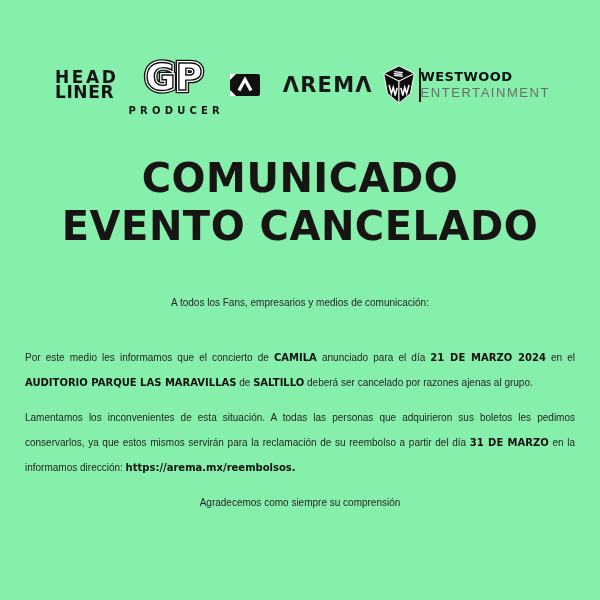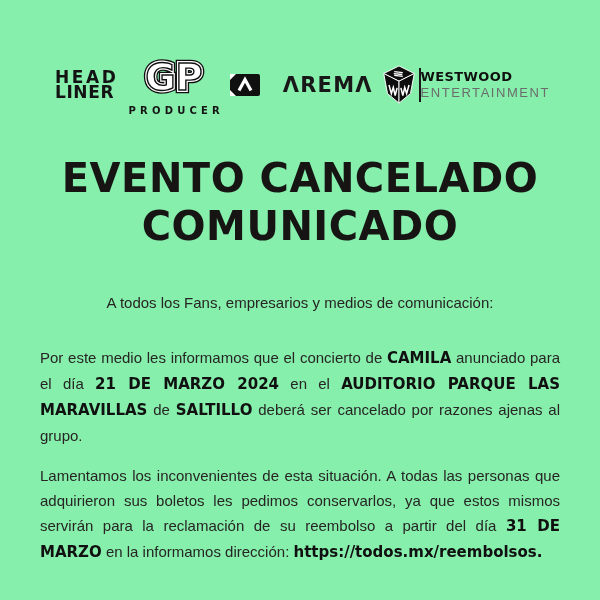--- a/index.html
+++ b/index.html
@@ -45,21 +45,21 @@
   .ww-sub { font-size:13px; letter-spacing:1.55px; color:#6c6c6c; margin-top:1px; }
 
   
   .title {
     margin-top:38px; text-align:center;
     font-family:"DejaVu Sans", sans-serif; font-weight:800; color:#161514;
     font-size:40px; line-height:1.2; letter-spacing:0.5px;
   }
 
   
-  .content { padding:0 40px; font-size:15px; line-height:25px; }
+  .content { padding:0 25px; font-size:10px; line-height:25px; }
   .salutation { text-align:center; margin-top:40px; }
   .para { text-align:justify; margin-top:30px; }
   .para + .para { margin-top:8px; }
   .seg-bold {
     font-family:"DejaVu Sans", sans-serif; font-weight:700; color:#101010;
   }
   .closing { text-align:center; margin-top:8px; }
 </style>
 </head>
 <body>
@@ -108,23 +108,24 @@
       <div class="ww-divider"></div>
       <div class="ww-text">
         <span class="ww-name">WESTWOOD</span>
         <span class="ww-sub">ENTERTAINMENT</span>
       </div>
     </div>
 
   </div>
 
   <div class="title">
+    <div>COMUNICADO</div>
     <div>EVENTO CANCELADO</div>
-    <div>COMUNICADO</div>
   </div>
 
   <div class="content">
     <p class="salutation">A todos los Fans, empresarios y medios de comunicación:</p>
     <p class="para"><span>Por este medio les informamos que el concierto de </span><span class="seg-bold">CAMILA</span><span> anunciado para el día </span><span class="seg-bold">21 DE MARZO 2024</span><span> en el </span><span class="seg-bold">AUDITORIO PARQUE LAS MARAVILLAS</span><span> de </span><span class="seg-bold">SALTILLO</span><span> deberá ser cancelado por razones ajenas al grupo.</span></p>
-    <p class="para"><span>Lamentamos los inconvenientes de esta situación. A todas las personas que adquirieron sus boletos les pedimos conservarlos, ya que estos mismos servirán para la reclamación de su reembolso a partir del día </span><span class="seg-bold">31 DE MARZO</span><span> en la informamos dirección: </span><span class="seg-bold">https://todos.mx/reembolsos.</span></p>
+    <p class="para"><span>Lamentamos los inconvenientes de esta situación. A todas las personas que adquirieron sus boletos les pedimos conservarlos, ya que estos mismos servirán para la reclamación de su reembolso a partir del día </span><span class="seg-bold">31 DE MARZO</span><span> en la informamos dirección: </span><span class="seg-bold">https://arema.mx/reembolsos.</span></p>
+    <p class="closing">Agradecemos como siempre su comprensión</p>
   </div>
 
 </div>
 
 </body></html>

